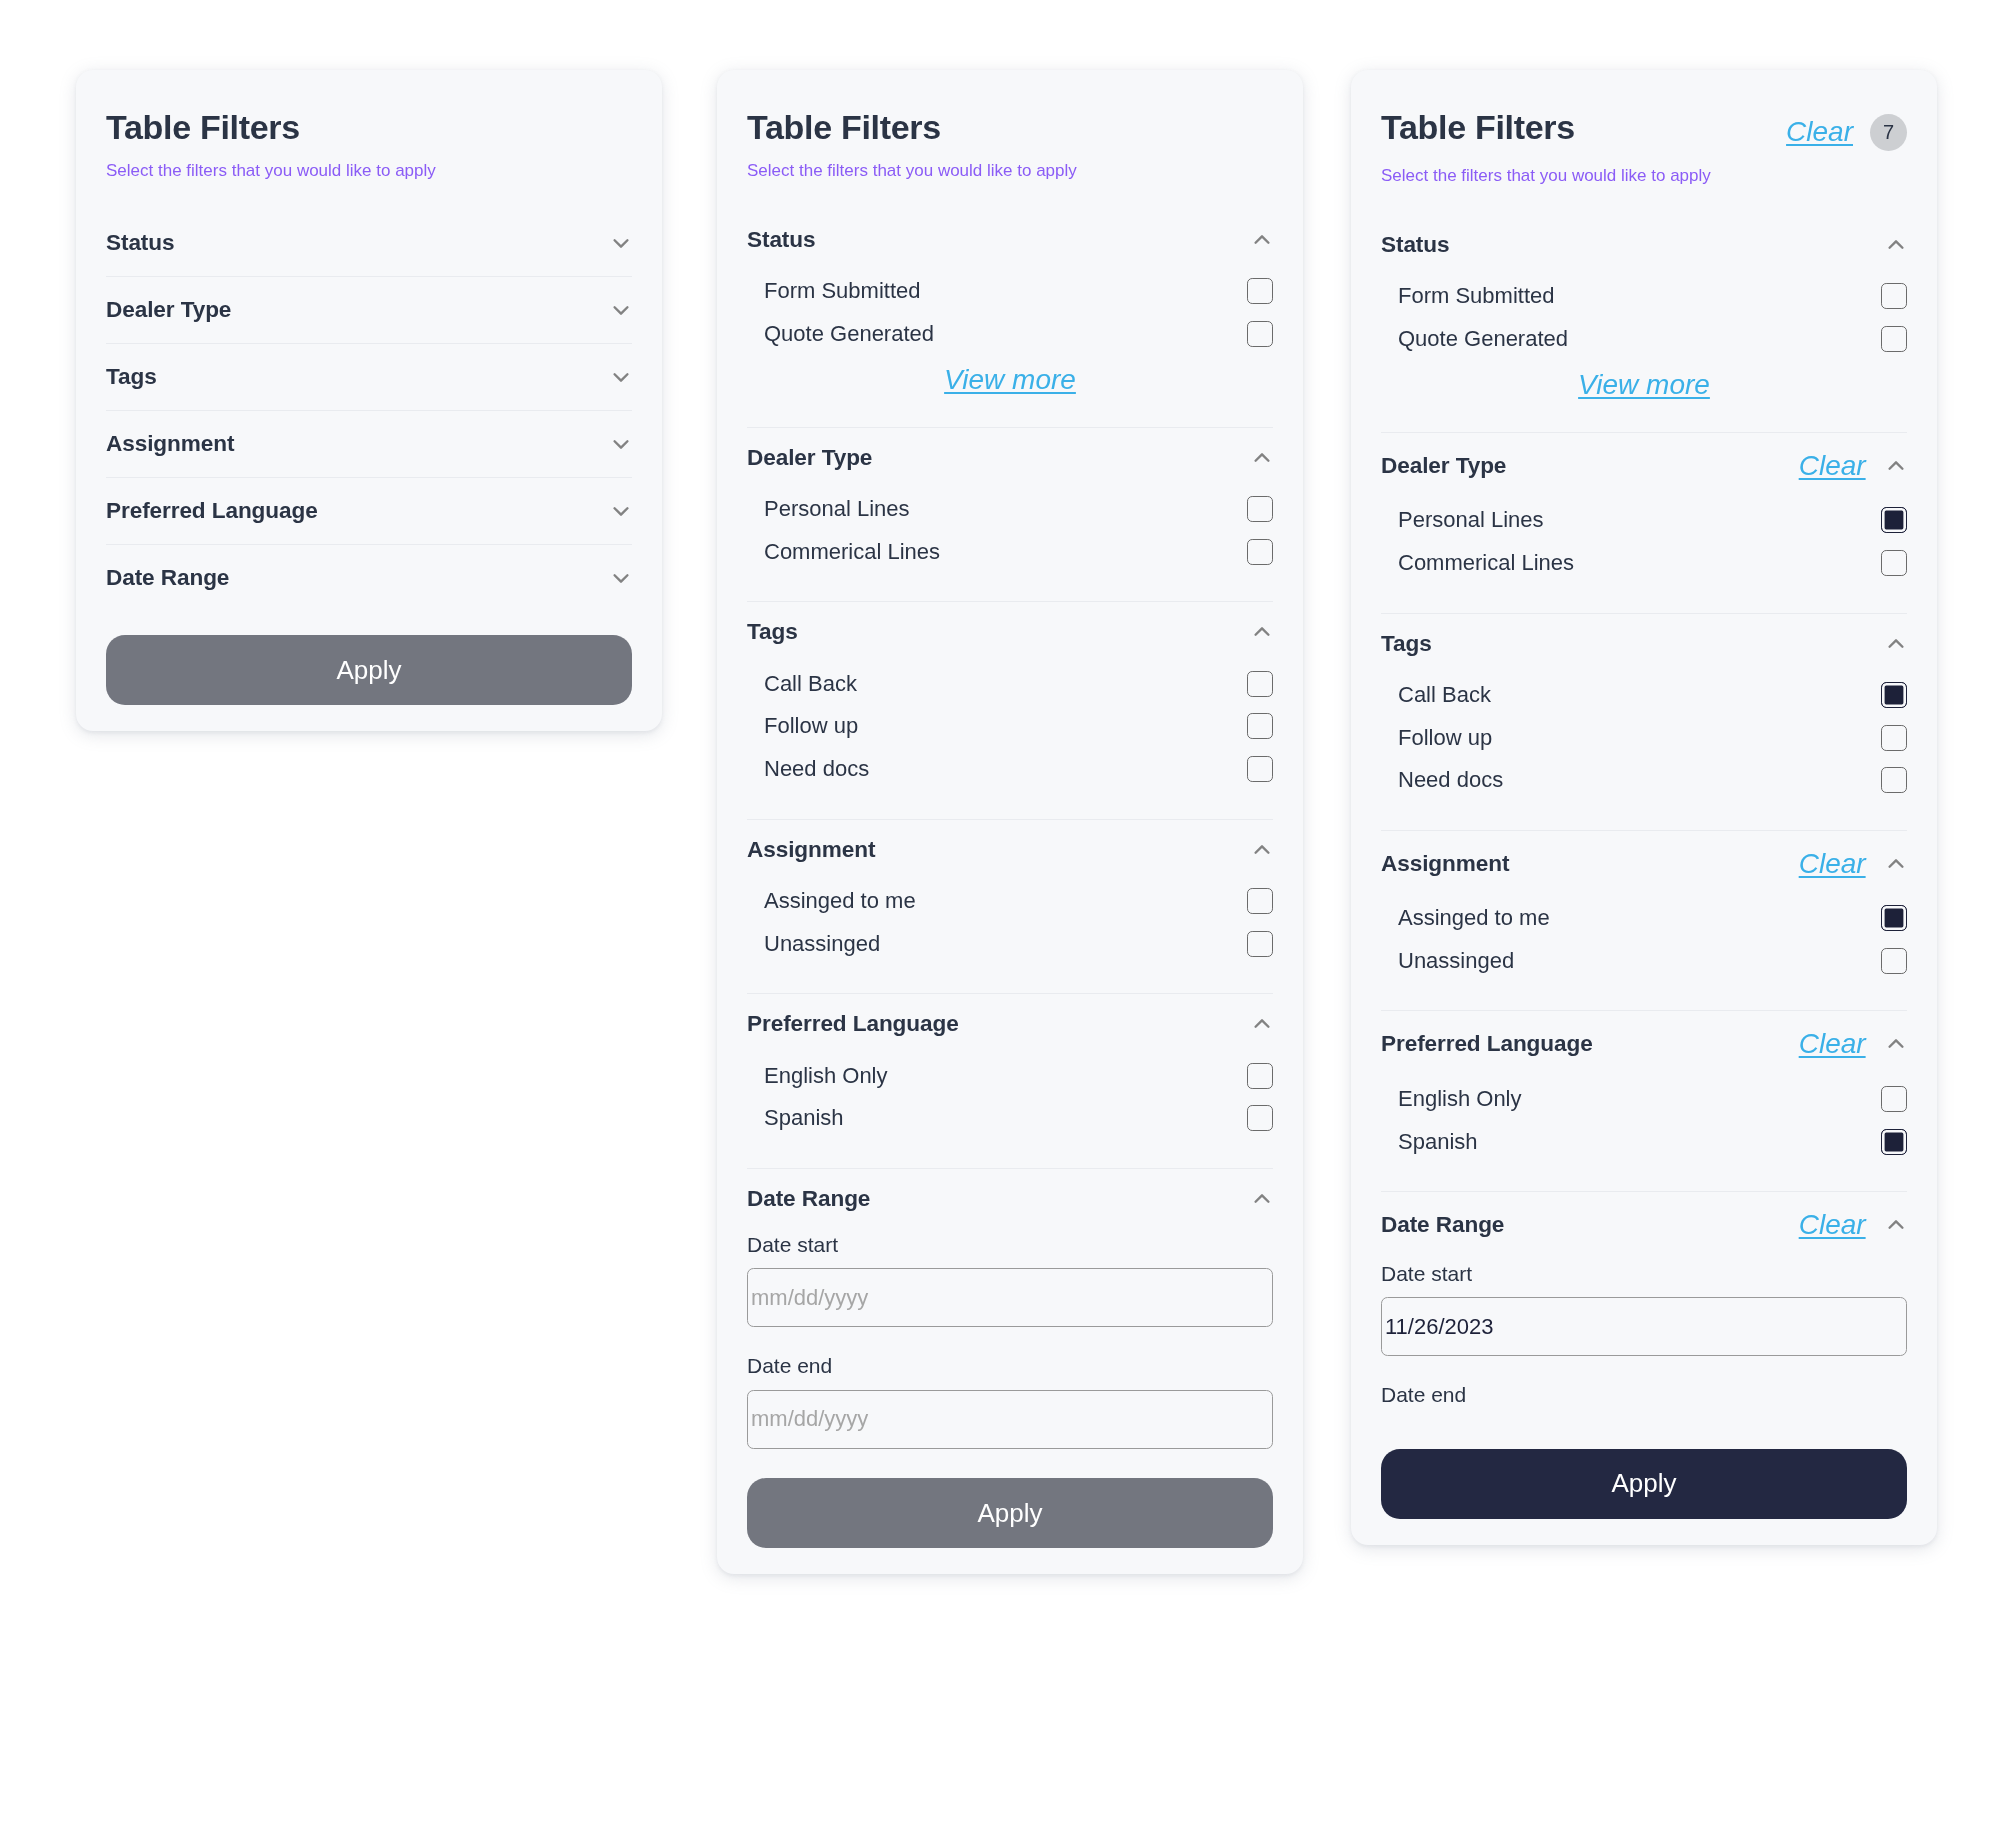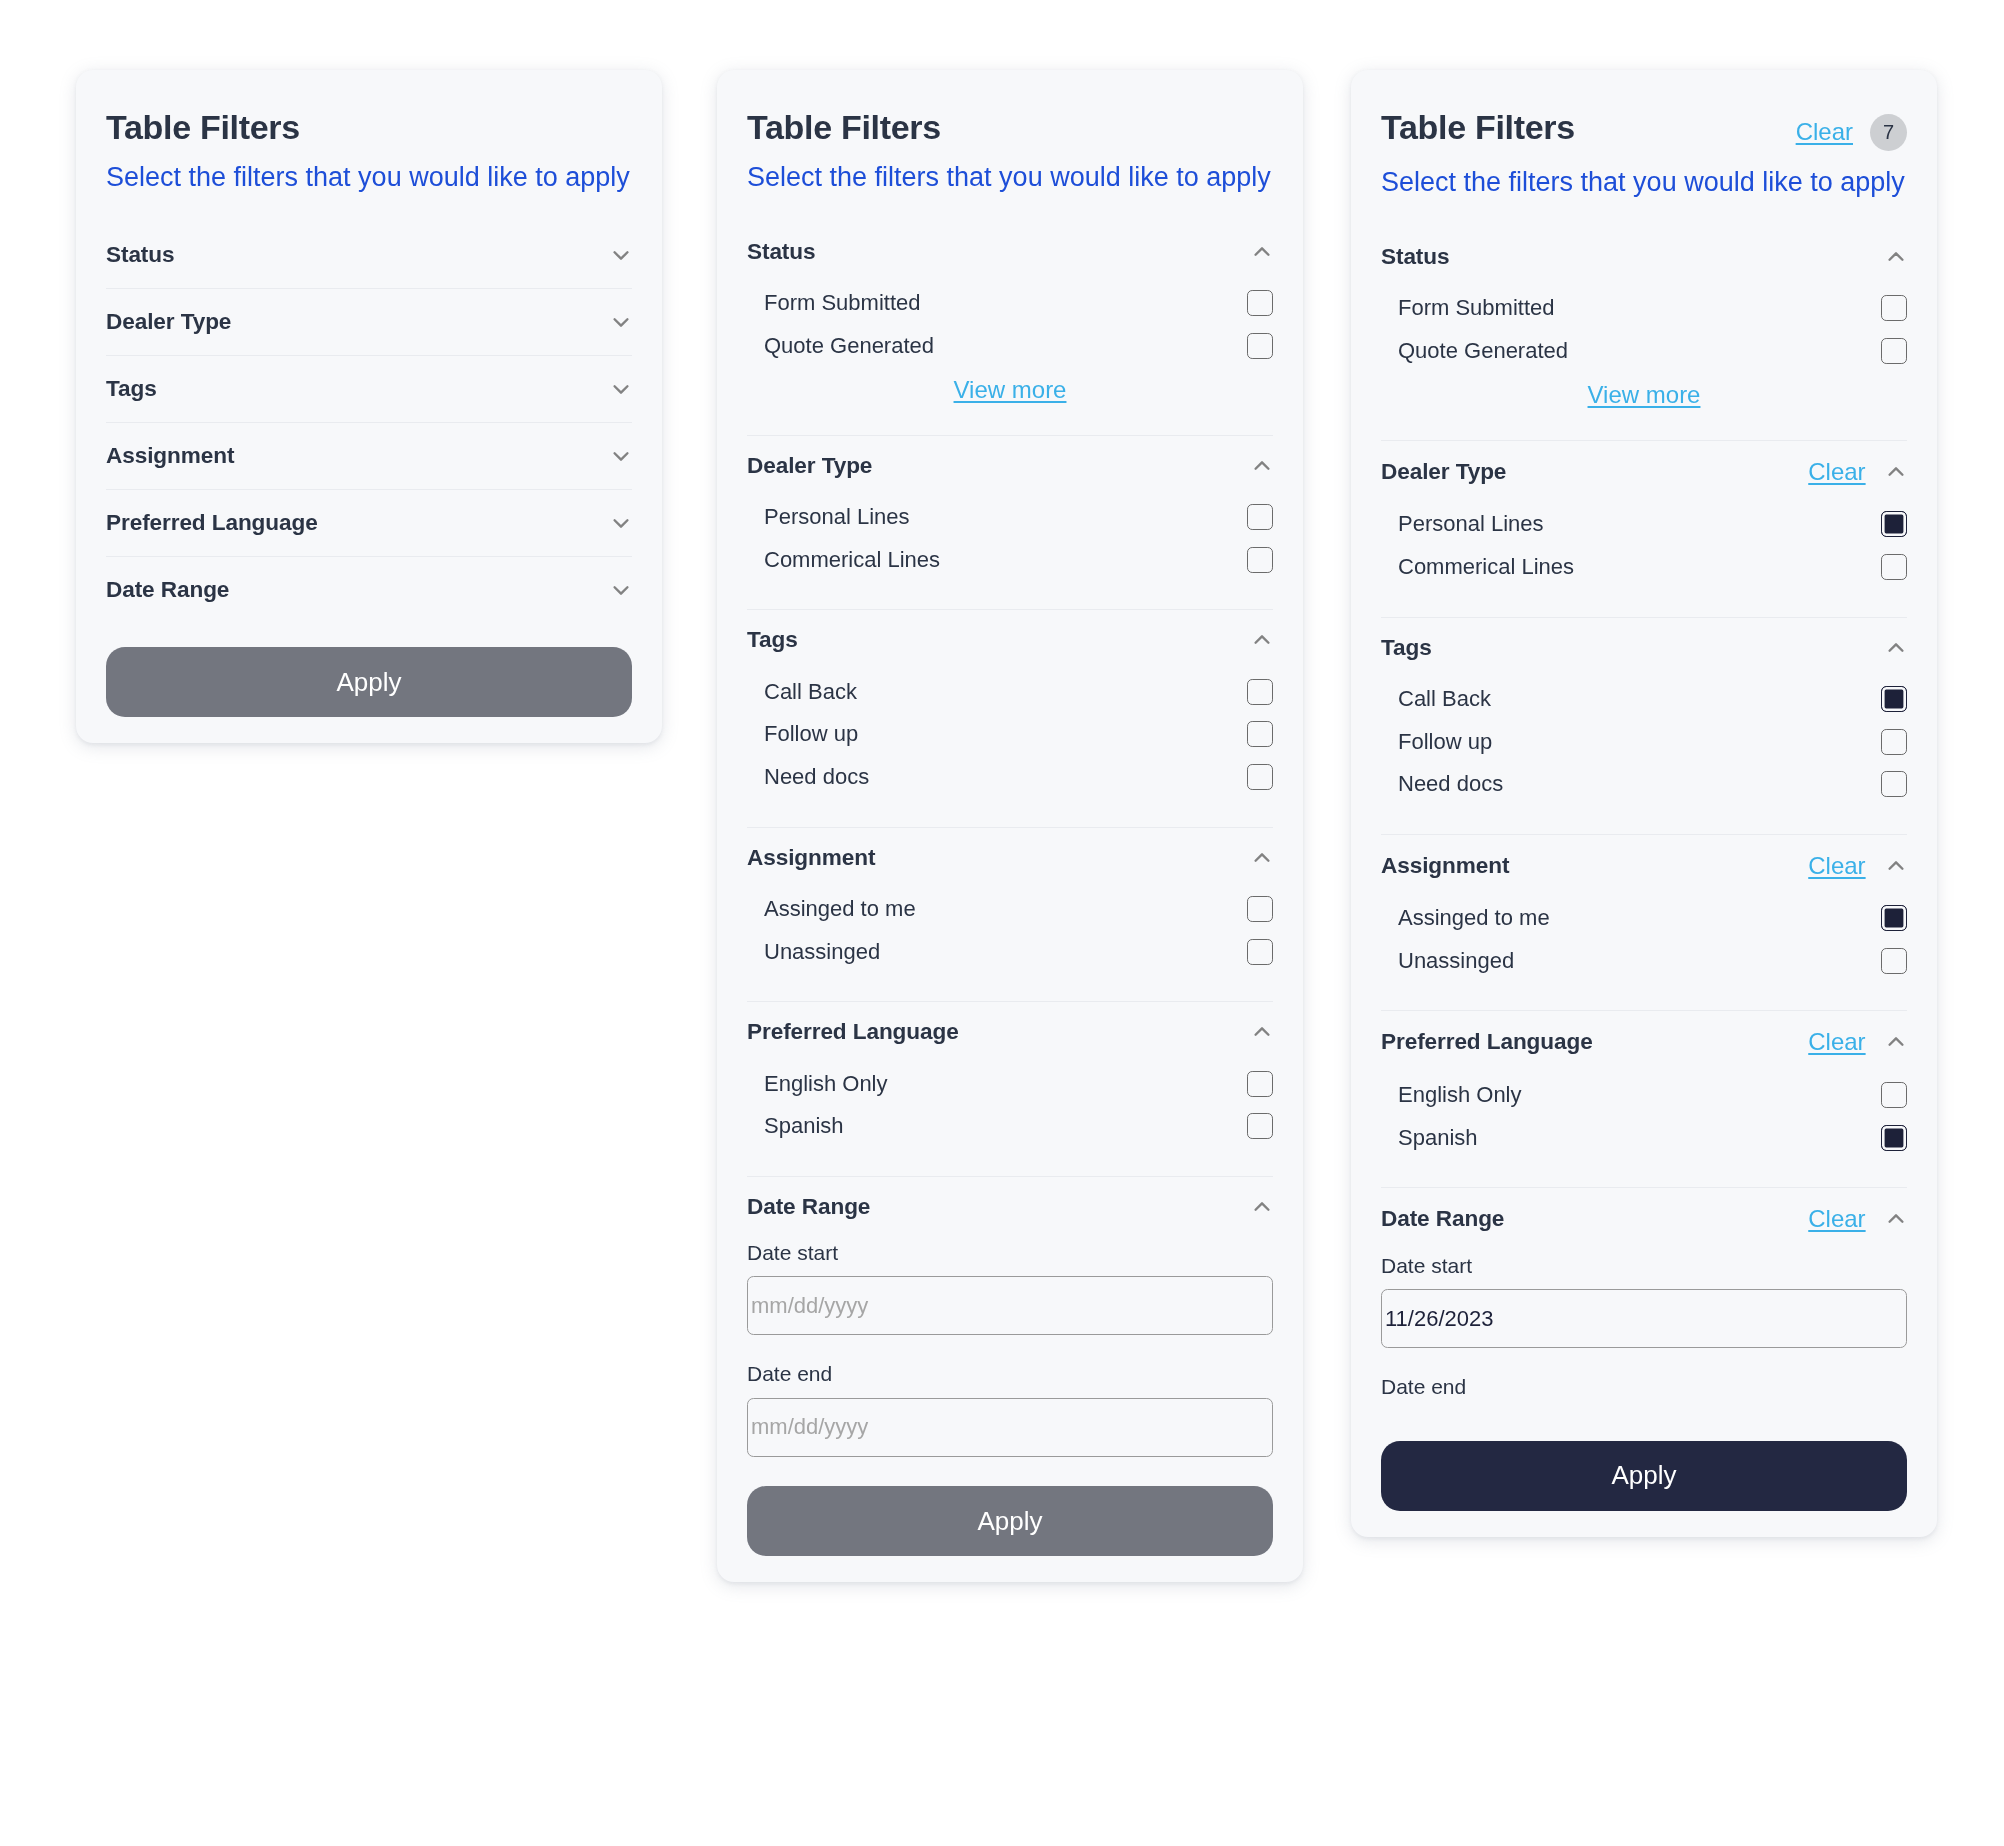--- a/index.html
+++ b/index.html
@@ -32,33 +32,33 @@
     justify-content: space-between;
     gap: 9px;
   }
   .card-title {
     font-size: 34px; font-weight: bold;
     color: #2B3445; letter-spacing: -0.3px;
     line-height: 1.05;
   }
   .head-right { display: flex; align-items: center; gap: 17px; padding-top: 3.9px; }
   .link {
-    color: #3AB0E8; font-size: 24px;
+    color: #3AB0E8; font-size: 28px;
     text-decoration: underline; text-underline-offset: 3.2px;
-    cursor: pointer; white-space: nowrap;
+    cursor: pointer; white-space: nowrap; font-style: italic;
   }
   .badge {
     width: 37px; height: 37px; border-radius: 50%;
     background: #CDCFD2; color: #2B3445;
     font-size: 20px; display: flex;
     align-items: center; justify-content: center;
   }
   .card-sub {
     margin-top: 15.5px;
-    font-size: 27px; color: #1d4ed8;
+    font-size: 17px; color: #8b5cf6;
     line-height: 1.2; white-space: nowrap;
   }
 
   
   .sections { margin-top: 28px; }
   .section { border-bottom: 1.3px solid #E9EBEF; }
   .section:last-of-type { border-bottom: none; }
 
   .sec-head {
     display: flex; align-items: center;

